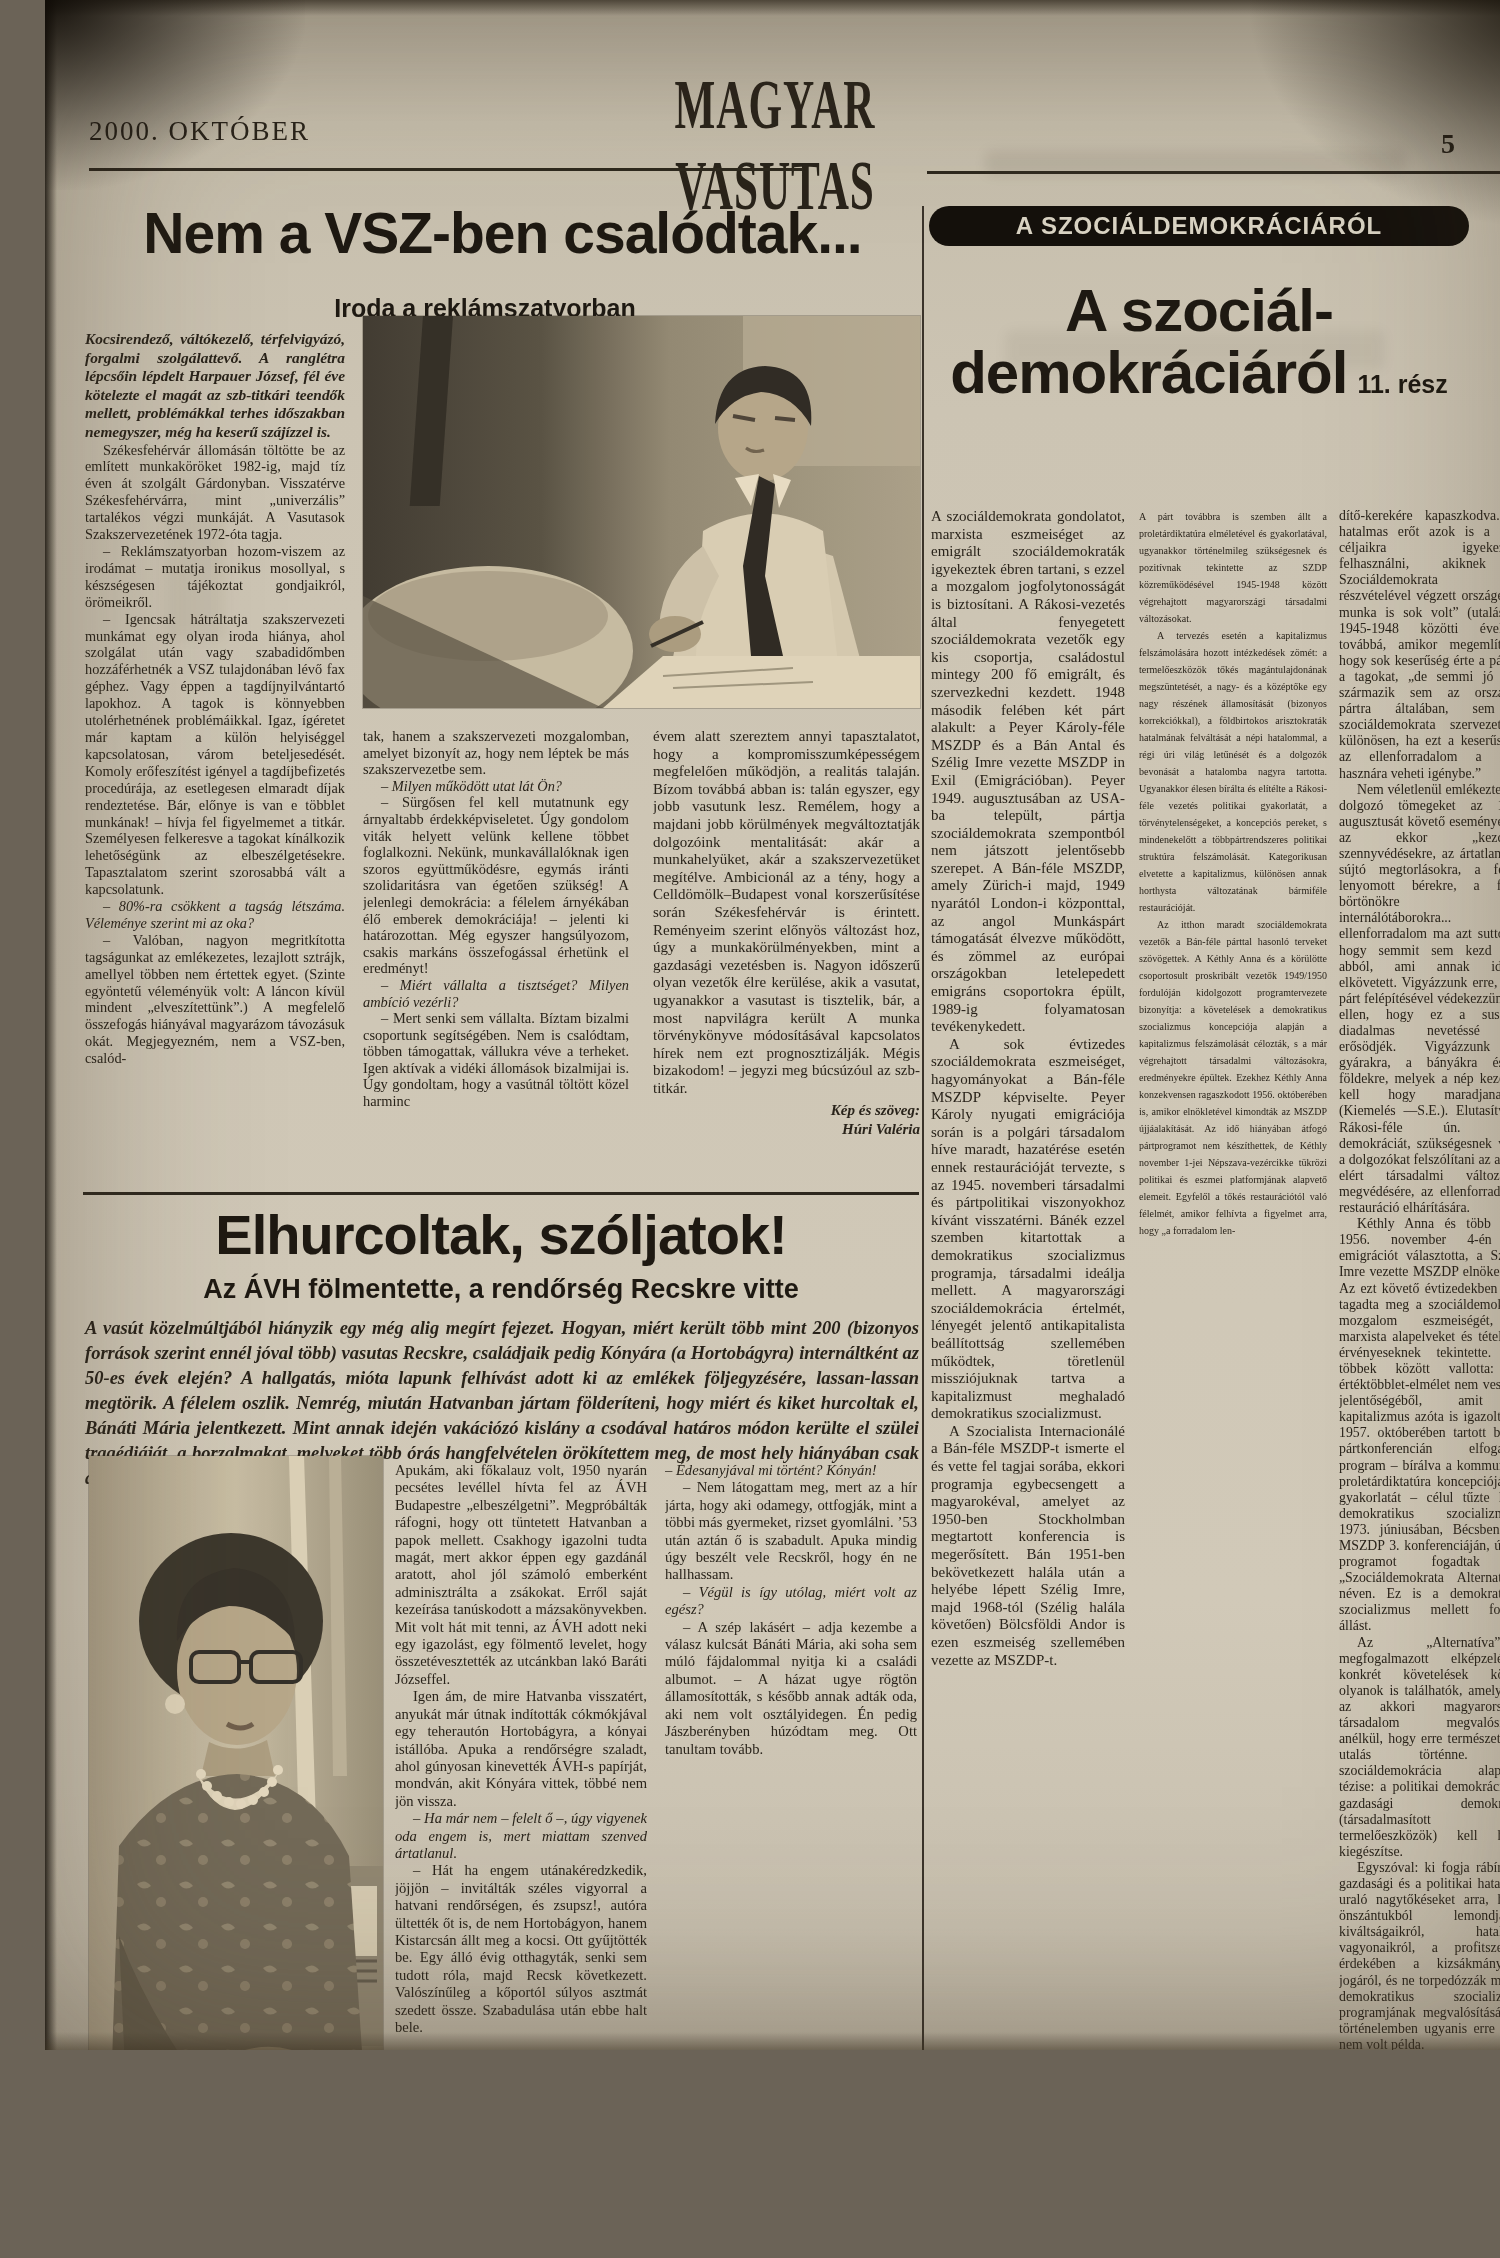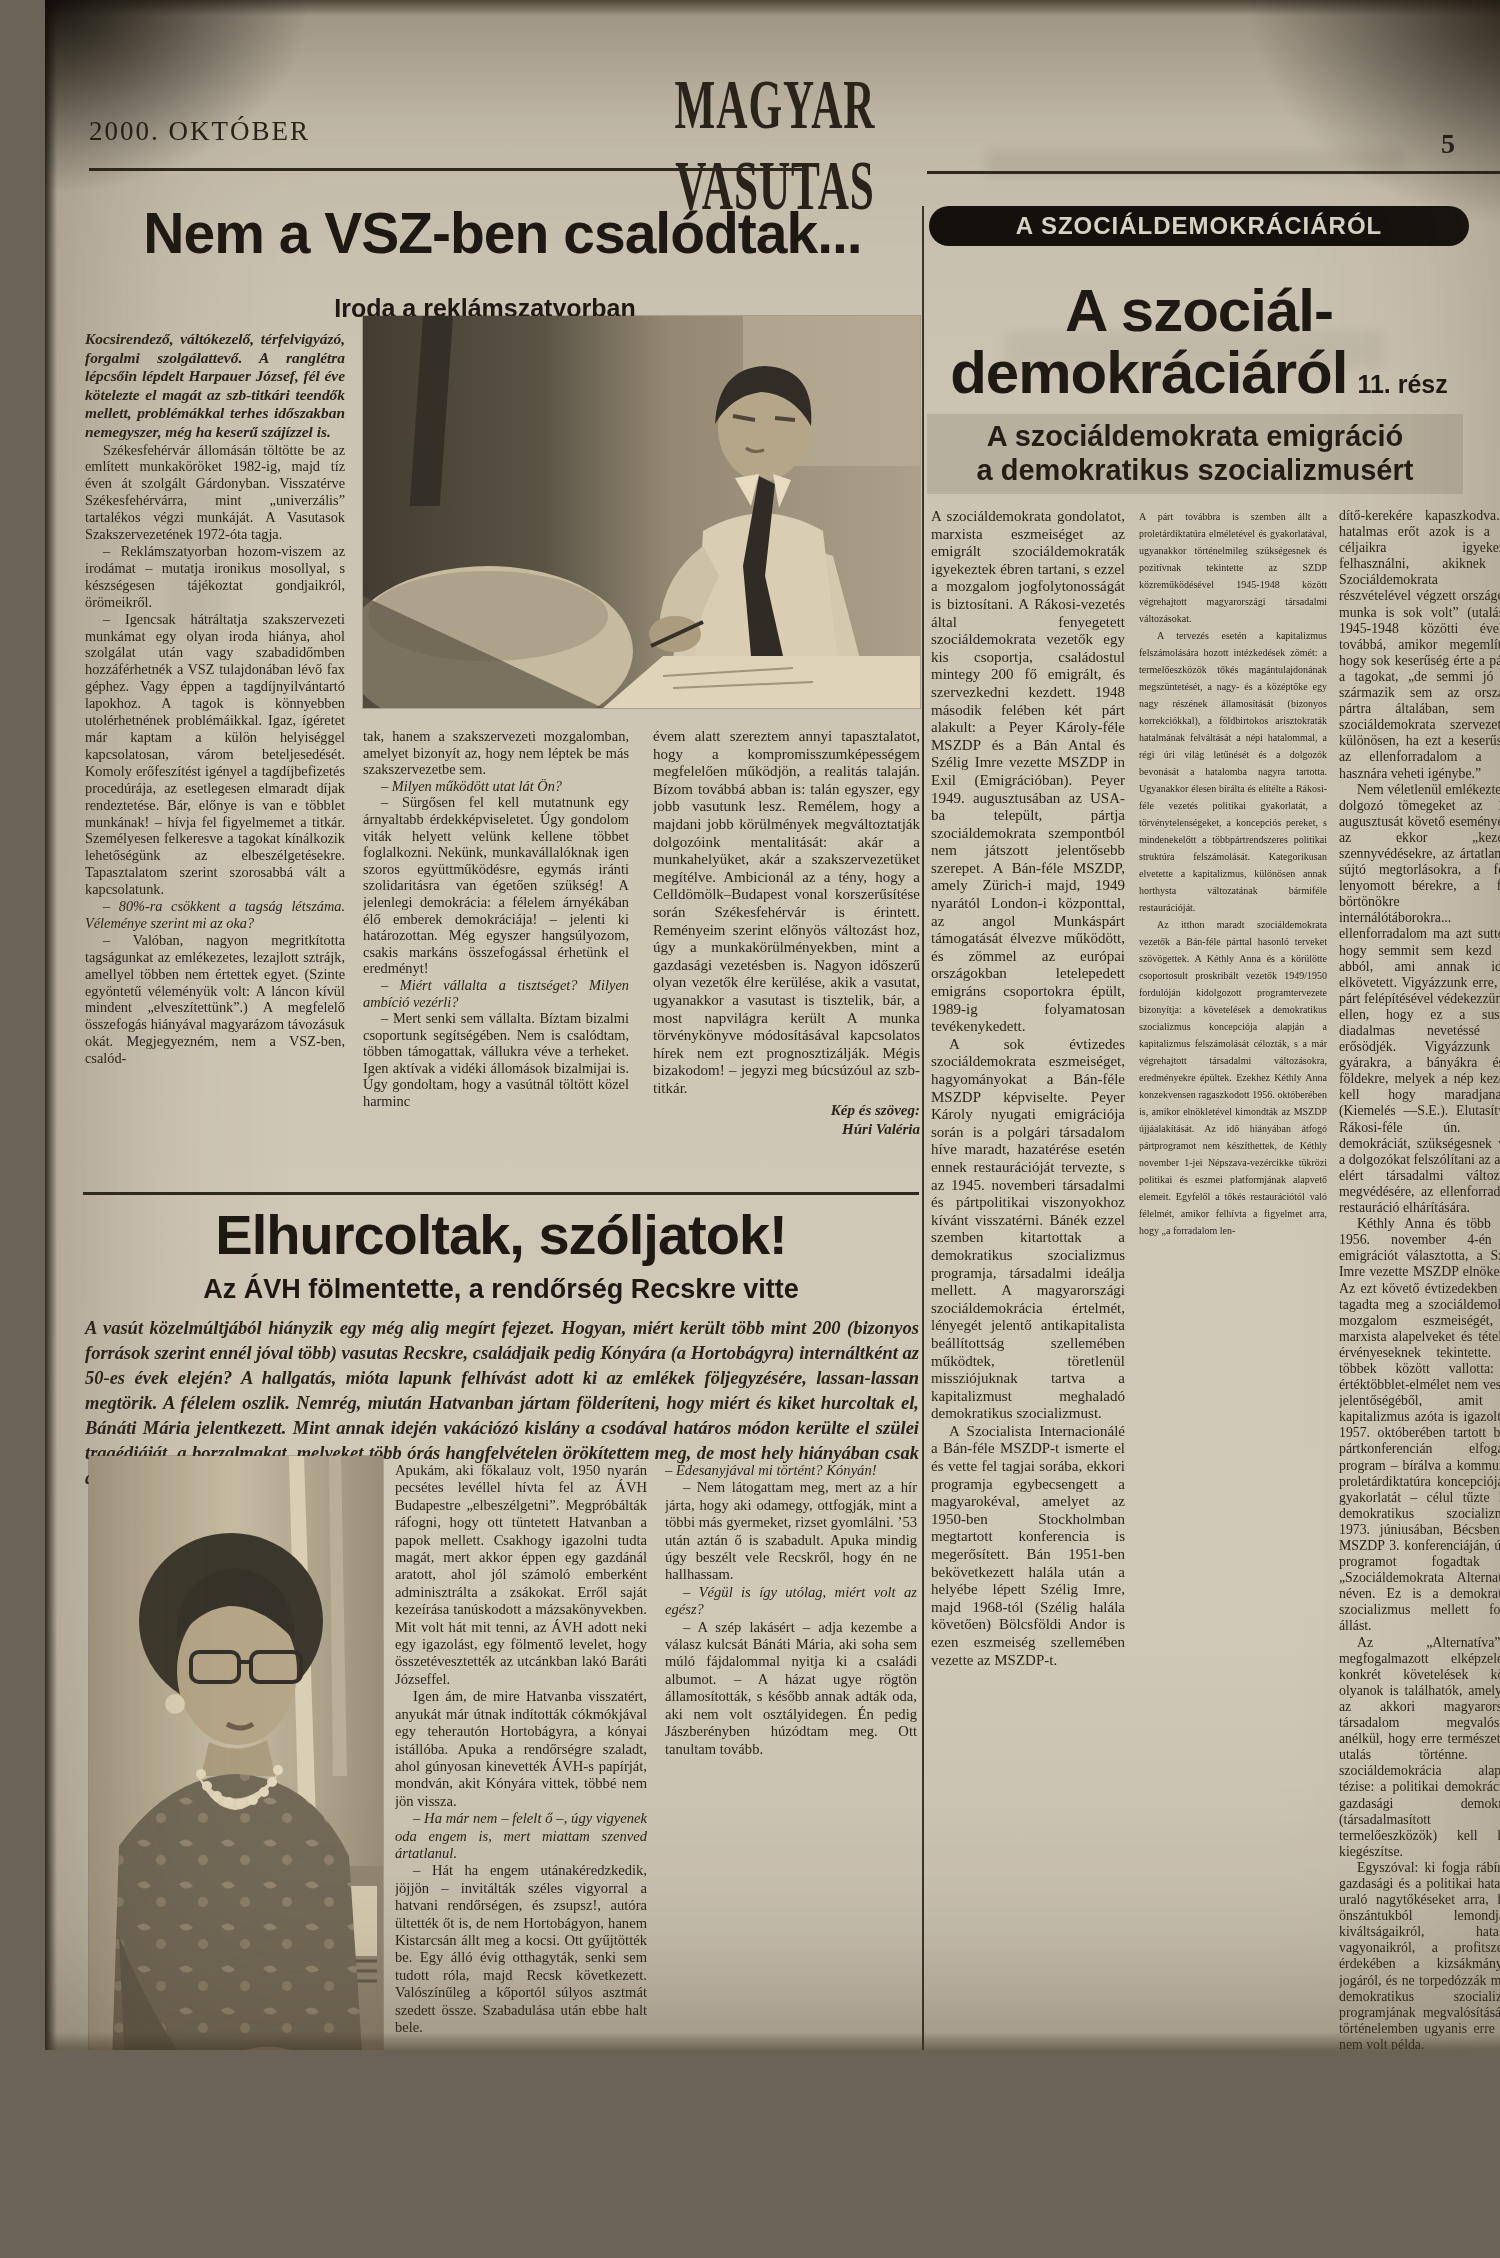--- a/index.html
+++ b/index.html
@@ -204,24 +204,20 @@
       <p class="i">– Végül is így utólag, miért volt az egész?</p>
       <p>– A szép lakásért – adja kezembe a válasz kulcsát Bánáti Mária, aki soha sem múló fájdalommal nyitja ki a családi albumot. – A házat ugye rögtön államosították, s később annak adták oda, aki nem volt osztályidegen. Én pedig Jászberényben húzódtam meg. Ott tanultam tovább.</p>
     </div>
   <div class="signature">Szalai Csaba</div>
 
   <div class="kicker h-sans">A SZOCIÁLDEMOKRÁCIÁRÓL</div>
   <div class="title-r h-sans">
     <div>A szociál-</div>
     <div><span>demokráciáról</span><span class="part">11. rész</span></div>
   </div>
-  <div class="subtitle-band">
-    <div>A szociáldemokrata emigráció</div>
-    <div>a demokratikus szocializmusért</div>
-  </div>
 
   <div id="r-col1" class="col">
       <p class="ni">A szociáldemokrata gondolatot, marxista eszmeiséget az emigrált szociáldemokraták igyekeztek ébren tartani, s ezzel a mozgalom jogfolytonosságát is biztosítani. A Rákosi-vezetés által fenyegetett szociáldemokrata vezetők egy kis csoportja, családostul mintegy 200 fő emigrált, és szervezkedni kezdett. 1948 második felében két párt alakult: a Peyer Károly-féle MSZDP és a Bán Antal és Szélig Imre vezette MSZDP in Exil (Emigrációban). Peyer 1949. augusztusában az USA-ba települt, pártja szociáldemokrata szempontból nem játszott jelentősebb szerepet. A Bán-féle MSZDP, amely Zürich-i majd, 1949 nyarától London-i központtal, az angol Munkáspárt támogatását élvezve működött, és zömmel az európai országokban letelepedett emigráns csoportokra épült, 1989-ig folyamatosan tevékenykedett.</p>
       <p>A sok évtizedes szociáldemokrata eszmeiséget, hagyományokat a Bán-féle MSZDP képviselte. Peyer Károly nyugati emigrációja során is a polgári társadalom híve maradt, hazatérése esetén ennek restaurációját tervezte, s az 1945. novemberi társadalmi és pártpolitikai viszonyokhoz kívánt visszatérni. Bánék ezzel szemben kitartottak a demokratikus szocializmus programja, társadalmi ideálja mellett. A magyarországi szociáldemokrácia értelmét, lényegét jelentő antikapitalista beállítottság szellemében működtek, töretlenül missziójuknak tartva a kapitalizmust meghaladó demokratikus szocializmust.</p>
       <p>A Szocialista Internacionálé a Bán-féle MSZDP-t ismerte el és vette fel tagjai sorába, ekkori programja egybecsengett a magyarokéval, amelyet az 1950-ben Stockholmban megtartott konferencia is megerősített. Bán 1951-ben bekövetkezett halála után a helyébe lépett Szélig Imre, majd 1968-tól (Szélig halála követően) Bölcsföldi Andor is ezen eszmeiség szellemében vezette az MSZDP-t.</p>
     </div>
   <div id="r-col2" class="col">
       <p class="ni">A párt továbbra is szemben állt a proletárdiktatúra elméletével és gyakorlatával, ugyanakkor történelmileg szükségesnek és pozitívnak tekintette az SZDP közreműködésével 1945-1948 között végrehajtott magyarországi társadalmi változásokat.</p>
       <p>A tervezés esetén a kapitalizmus felszámolására hozott intézkedések zömét: a termelőeszközök tőkés magántulajdonának megszüntetését, a nagy- és a középtőke egy nagy részének államosítását (bizonyos korrekciókkal), a földbirtokos arisztokraták hatalmának felváltását a népi hatalommal, a régi úri világ letűnését és a dolgozók bevonását a hatalomba nagyra tartotta. Ugyanakkor élesen bírálta és elítélte a Rákosi-féle vezetés politikai gyakorlatát, a törvénytelenségeket, a koncepciós pereket, s mindenekelőtt a többpártrendszeres politikai struktúra felszámolását. Kategorikusan elvetette a kapitalizmus, különösen annak horthysta változatának bármiféle restaurációját.</p>
       <p>Az itthon maradt szociáldemokrata vezetők a Bán-féle párttal hasonló terveket szövögettek. A Kéthly Anna és a körülötte csoportosult proskribált vezetők 1949/1950 fordulóján kidolgozott programtervezete bizonyítja: a követelések a demokratikus szocializmus koncepciója alapján a kapitalizmus felszámolását célozták, s a már végrehajtott társadalmi változásokra, eredményekre épültek. Ezekhez Kéthly Anna konzekvensen ragaszkodott 1956. októberében is, amikor elnökletével kimondták az MSZDP újjáalakítását. Az idő hiányában átfogó pártprogramot nem készíthettek, de Kéthly november 1-jei Népszava-vezércikke tükrözi politikai és eszmei platformjának alapvető elemeit. Egyfelől a tőkés restaurációtól való félelmét, amikor felhívta a figyelmet arra, hogy „a forradalom len-</p>

